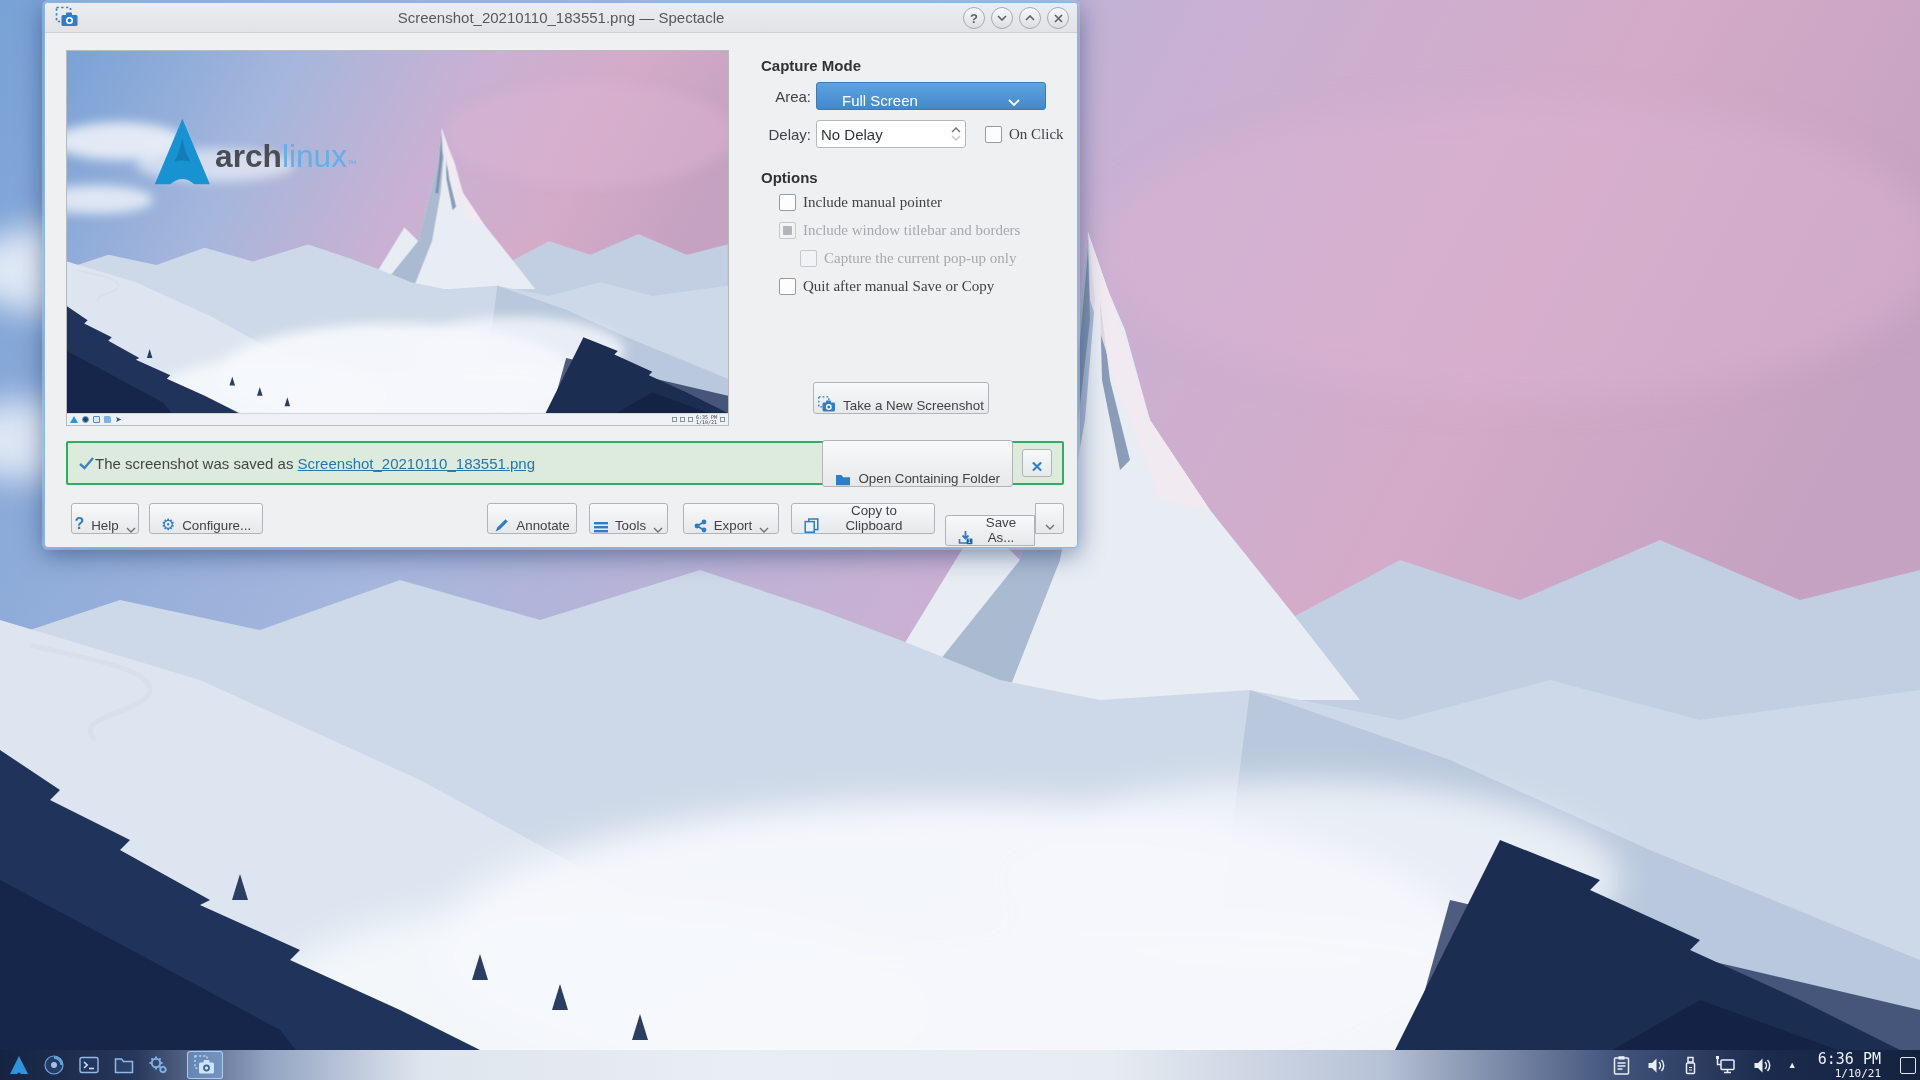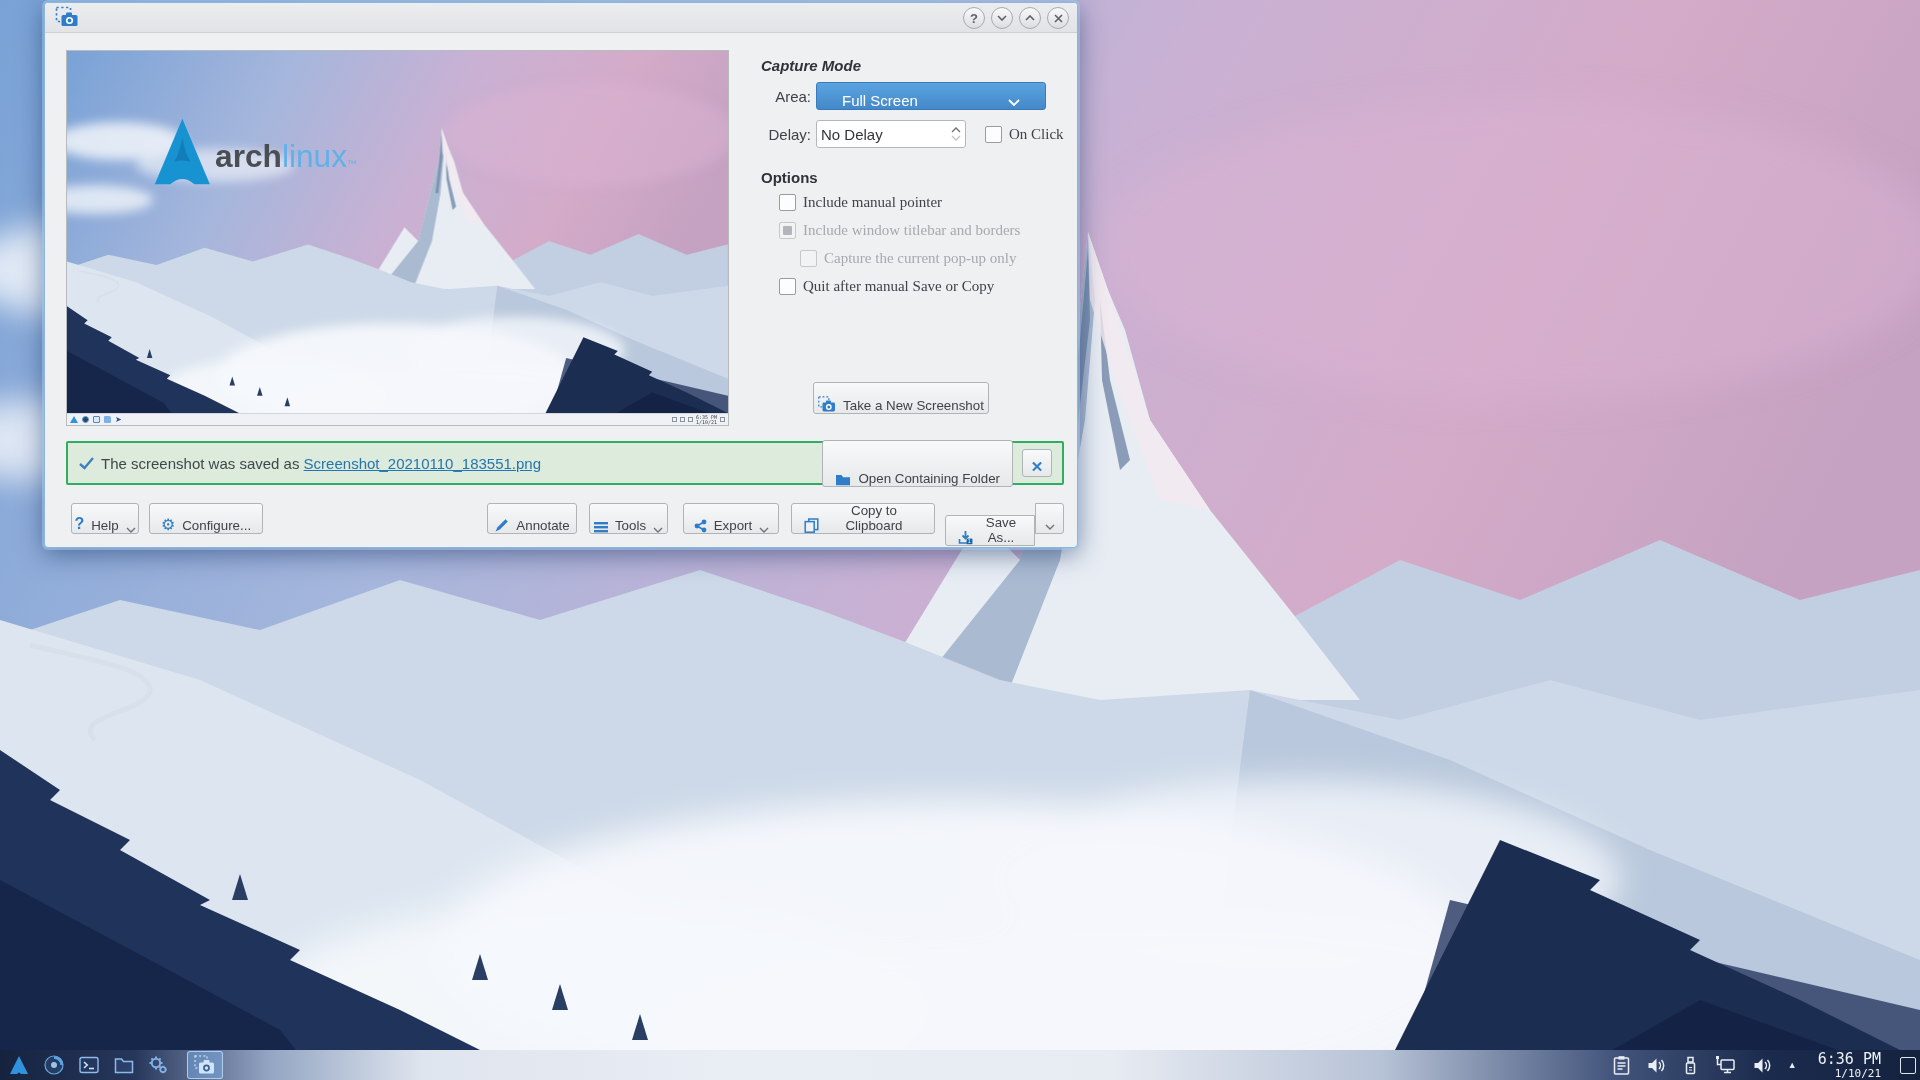--- a/index.html
+++ b/index.html
@@ -62,21 +62,21 @@
   .opt-row.disabled .t { color:#a6a9ad; }
 
   .btn { background:linear-gradient(#f8f9fa,#e7e8ea); border:1px solid #b1b4b7; border-radius:3px;
          display:inline-flex; align-items:flex-end; justify-content:center; gap:7px; color:#3f4347; }
   .btn .ic { display:inline-flex; align-items:center; }
   .take-btn { position:absolute; left:768px; top:379px; width:176px; height:32px; }
 
   
   .notif { position:absolute; left:21px; top:438px; width:998px; height:44px; background:#dcebdc;
          border:2px solid #31ad62; border-radius:2px; display:flex; align-items:center; padding:0 10px; }
-  .notif .msg { color:#41464b; margin-left:6px; }
+  .notif .msg { color:#41464b; margin-left:0; }
   .notif a { color:#2575b0; }
   .open-folder { height:47px; padding:0 12px; margin-left:auto; }
   .notif-close { width:30px; height:28px; margin-left:9px; color:#2d7dc8; font-weight:bold; font-size:15px; }
 
   
   .toolbar-btn { position:absolute; top:500px; height:31px; padding:0 12px; }
   .chev-gray { display:inline-flex; }
   .split-arrow { position:absolute; top:500px; height:31px; width:29px; border-left:1px solid #b1b4b7; border-radius:0 3px 3px 0; }
   .saveas { border-radius:3px 0 0 3px;margin-top:12px; }
 
@@ -158,20 +158,21 @@
         </text>
       </g>
     </defs>
     <use href="#wallscene"></use>
   </svg>
 </div>
 
 <div class="win">
 
   <div class="titlebar">
+    <div class="title-text">Screenshot_20210110_183551.png — Spectacle</div>
     <svg class="app-icon" viewBox="0 0 25 25">
       <rect x="1.5" y="1.5" width="14" height="14" fill="none" stroke="#2d7dc8" stroke-width="1.6" stroke-dasharray="2.2 2.6"></rect>
       <rect x="6.5" y="9" width="16" height="11" rx="1.5" fill="#2d7dc8"></rect>
       <rect x="11" y="6.5" width="6" height="4" rx="1" fill="#2d7dc8"></rect>
       <circle cx="14.5" cy="14.5" r="3.6" fill="#ffffff"></circle>
       <circle cx="14.5" cy="14.5" r="1.9" fill="#2d7dc8"></circle>
     </svg>
     <div class="tb-btns">
       <div class="round-btn">
           <span>?</span>
@@ -214,21 +215,21 @@
         <span class="mini-tray"></span>
         <span class="mini-clock">
           <span>6:35 PM</span><br>
           <span>1/10/21</span>
         </span>
         <span class="mini-tray"></span>
       </div>
     </div>
   </div>
 
-  <div class="sec-h" style="left:716px; top:54px;font-style:italic;">Capture Mode</div>
+  <div class="sec-h" style="left:716px; top:54px;">Capture Mode</div>
   <div class="lbl" style="left:716px; top:85px; width:50px; text-align:right;">Area:</div>
   <div class="dropdown">
     <span>Full Screen</span>
     <span class="chev">
       <svg width="12" height="7">
           <path d="M1 1 L6 6 L11 1" stroke="#ffffff" stroke-width="1.8" fill="none"></path>
         </svg>
     </span>
   </div>
   <div class="lbl" style="left:706px; top:123px; width:60px; text-align:right;">Delay:</div>

